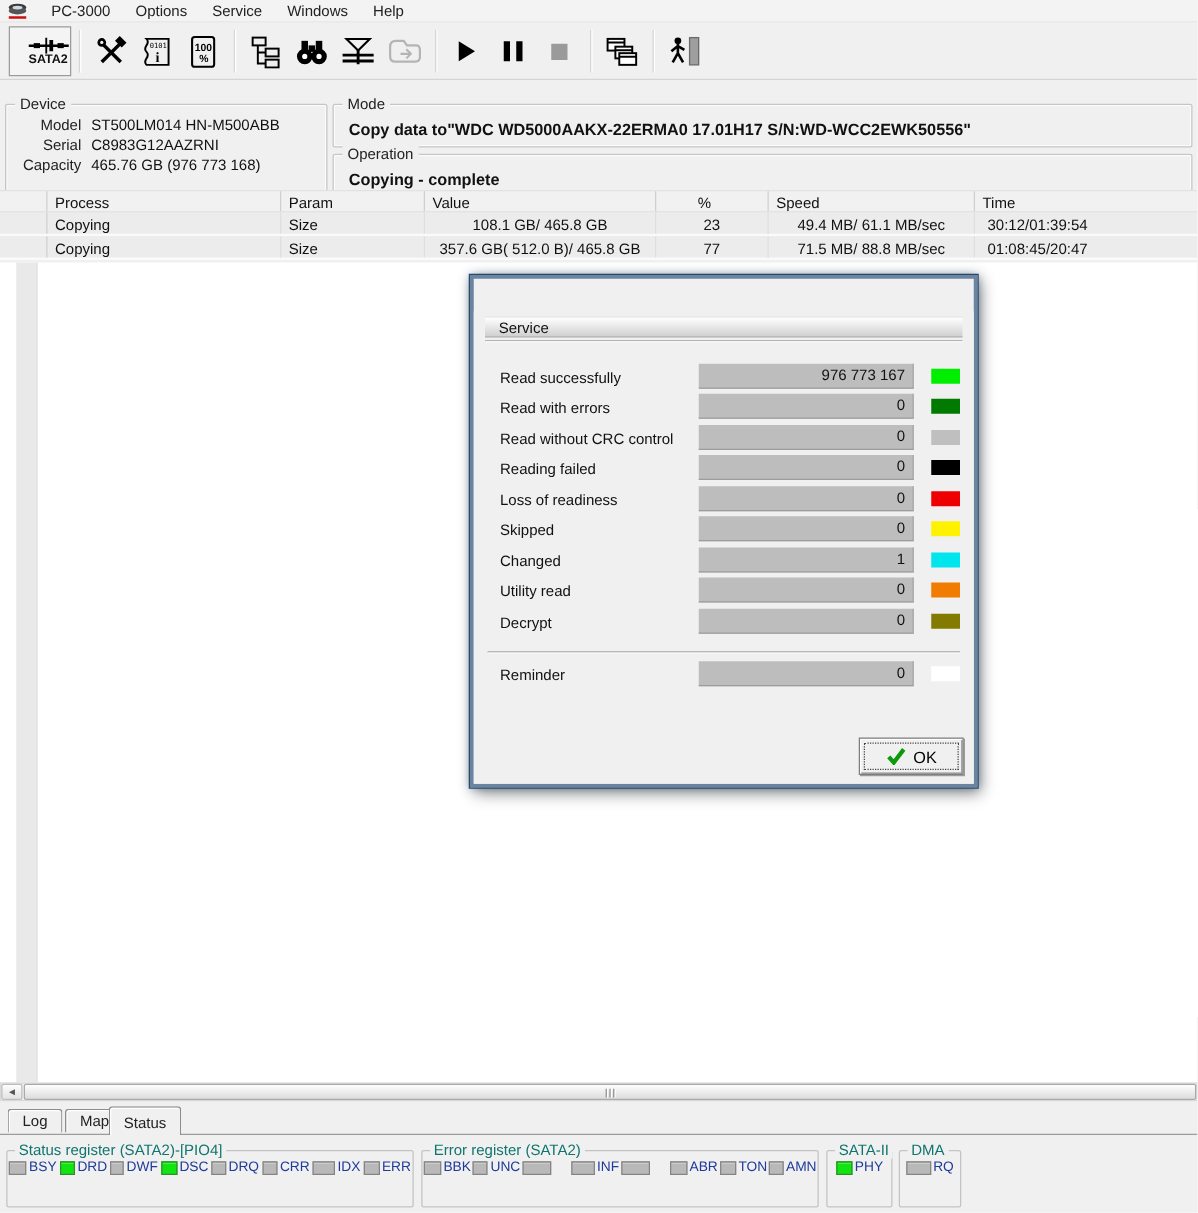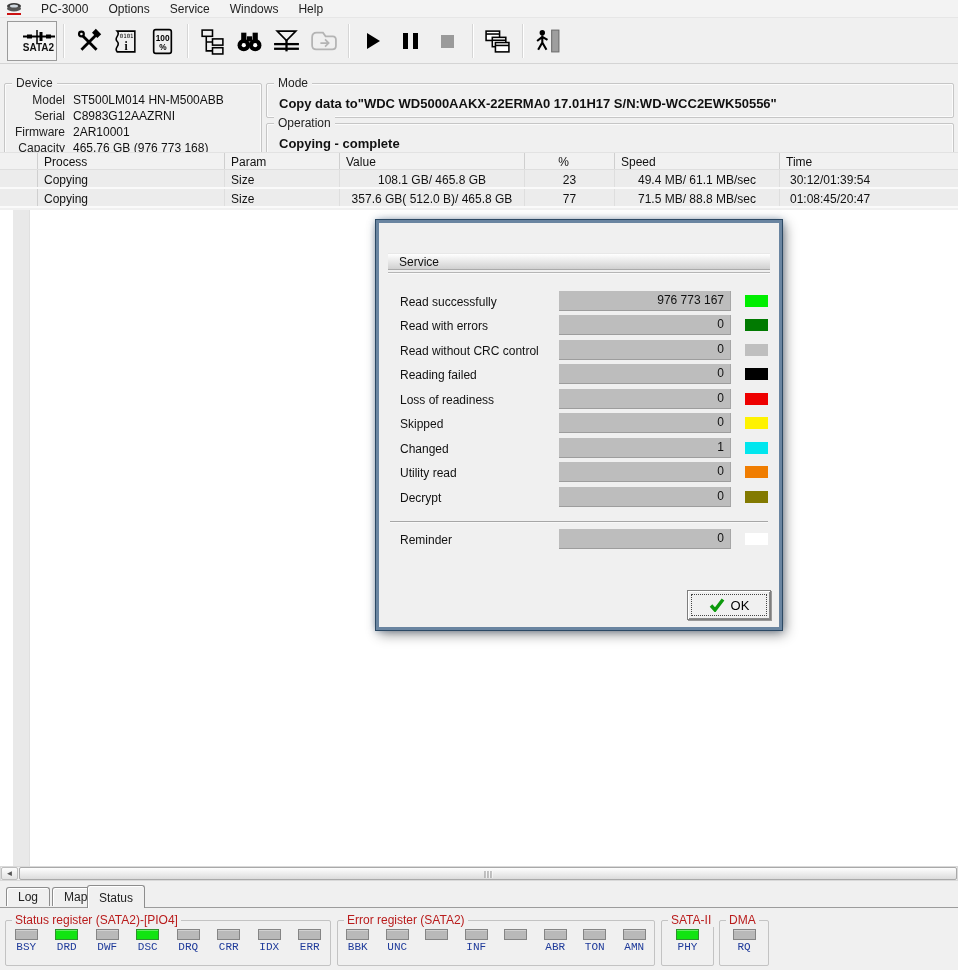--- a/index.html
+++ b/index.html
@@ -75,27 +75,27 @@
          border-bottom:none; border-radius:3px 3px 0 0; font-size:12px; padding:2px 11px 0;
          color:#222; box-shadow:inset 1px 1px 0 #fff; }
   .tab.t-log { left:6px; }
   .tab.t-map { left:52px; }
   .tab.t-status { left:87px; height:23px; bottom:-1px; padding-top:5px; z-index:2; background:#f0f0f0; }
 
   
   .bottom { position:absolute; left:0; right:0; top:908px; bottom:0; background:#f0f0f0; }
   .bgbox { position:absolute; top:12px; height:46px; border:1px solid #c3c3c3; border-radius:2px; }
   .bgbox > .legend { position:absolute; top:-8px; left:6px; background:#f0f0f0; padding:0 3px;
-                     font-size:12px; color:#b91c1c; white-space:nowrap; }
+                     font-size:12px; color:#0f766e; white-space:nowrap; }
   .bg-status { left:5px;  width:326px; }
   .bg-error  { left:337px; width:318px; }
   .bg-sata   { left:661px; width:53px; }
   .bg-dma    { left:719px; width:50px; }
   .ledrow { position:absolute; left:0; right:0; top:8px; display:flex; justify-content:space-around; }
-  .ledbox { display:flex; flex-direction:column; align-items:center; gap:2px; width:38px;font-family:Liberation Mono, monospace; }
+  .ledbox { display:flex; flex-direction:row; align-items:center; gap:2px; width:38px; }
   .led { width:23px; height:11px; background:#b9b9b9; border:1px solid #858585;
          box-shadow:inset 0 1px 0 rgba(255,255,255,.35); }
   .led.on { background:#12e412; border-color:#2f8f2f; }
   .led-label { font-size:11px; color:#1e3a9a; line-height:11px; white-space:nowrap; min-height:11px; }
 
   
   .dialog { position:absolute; left:376px; top:220px; width:406px; height:410px;
             border:3px solid #6a85a1; outline:1px solid #2c4964; background:#f0f0f0;
             box-shadow:3px 4px 12px rgba(0,0,0,.45), 0 0 7px rgba(70,110,160,.55); }
   .dlg-titlebar { position:absolute; top:0; left:0; right:0; height:25px;
@@ -259,24 +259,20 @@
     <div class="dev-grid">
       <div class="dev-row">
         <span class="dev-label">Model</span>
         <span class="dev-value">ST500LM014 HN-M500ABB</span>
       </div>
       <div class="dev-row">
         <span class="dev-label">Serial</span>
         <span class="dev-value">C8983G12AAZRNI</span>
       </div>
       <div class="dev-row">
-        <span class="dev-label">Firmware</span>
-        <span class="dev-value">2AR10001</span>
-      </div>
-      <div class="dev-row">
         <span class="dev-label">Capacity</span>
         <span class="dev-value">465.76 GB (976 773 168)</span>
       </div>
     </div>
   </div>
 
   <div class="gbox gb-mode">
     <span class="legend">Mode</span>
     <div class="gb-text">Copy data to"WDC WD5000AAKX-22ERMA0 17.01H17 S/N:WD-WCC2EWK50556"</div>
   </div>

